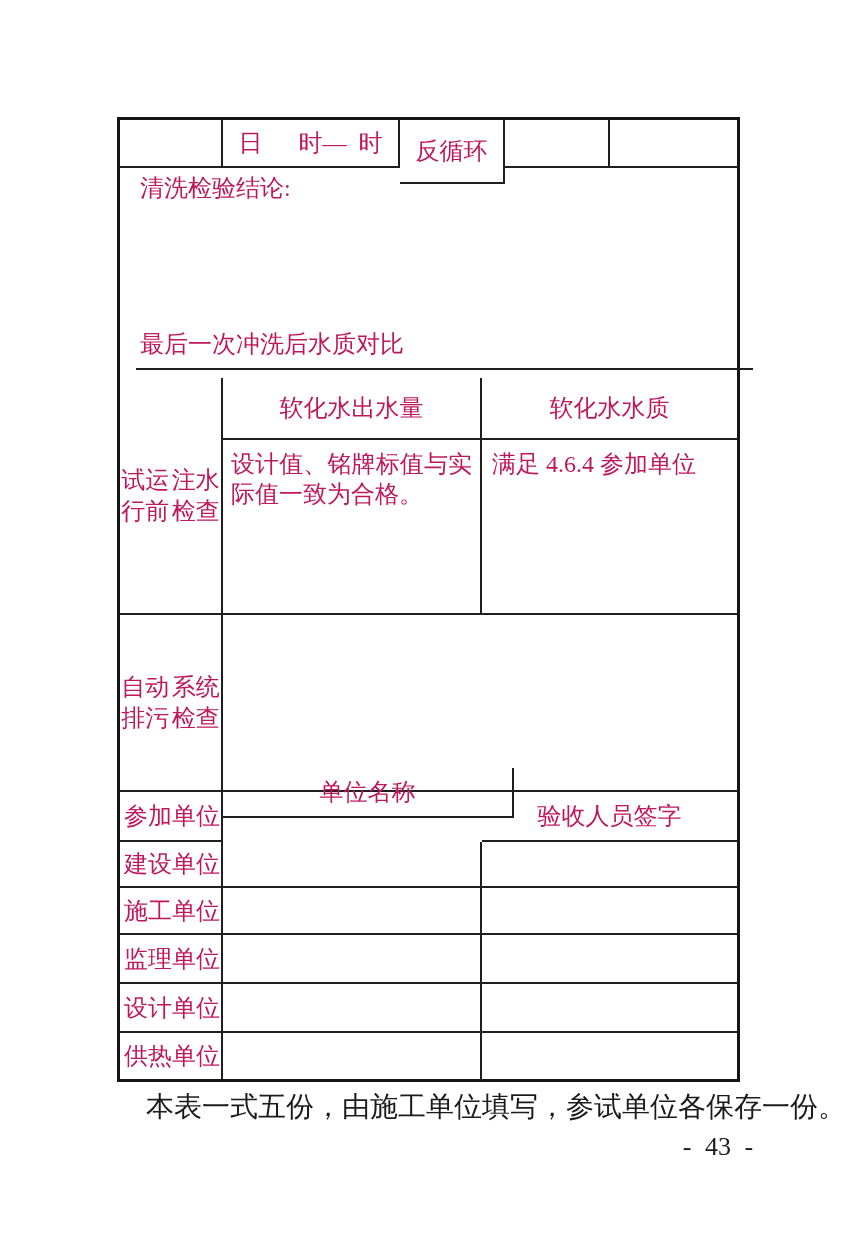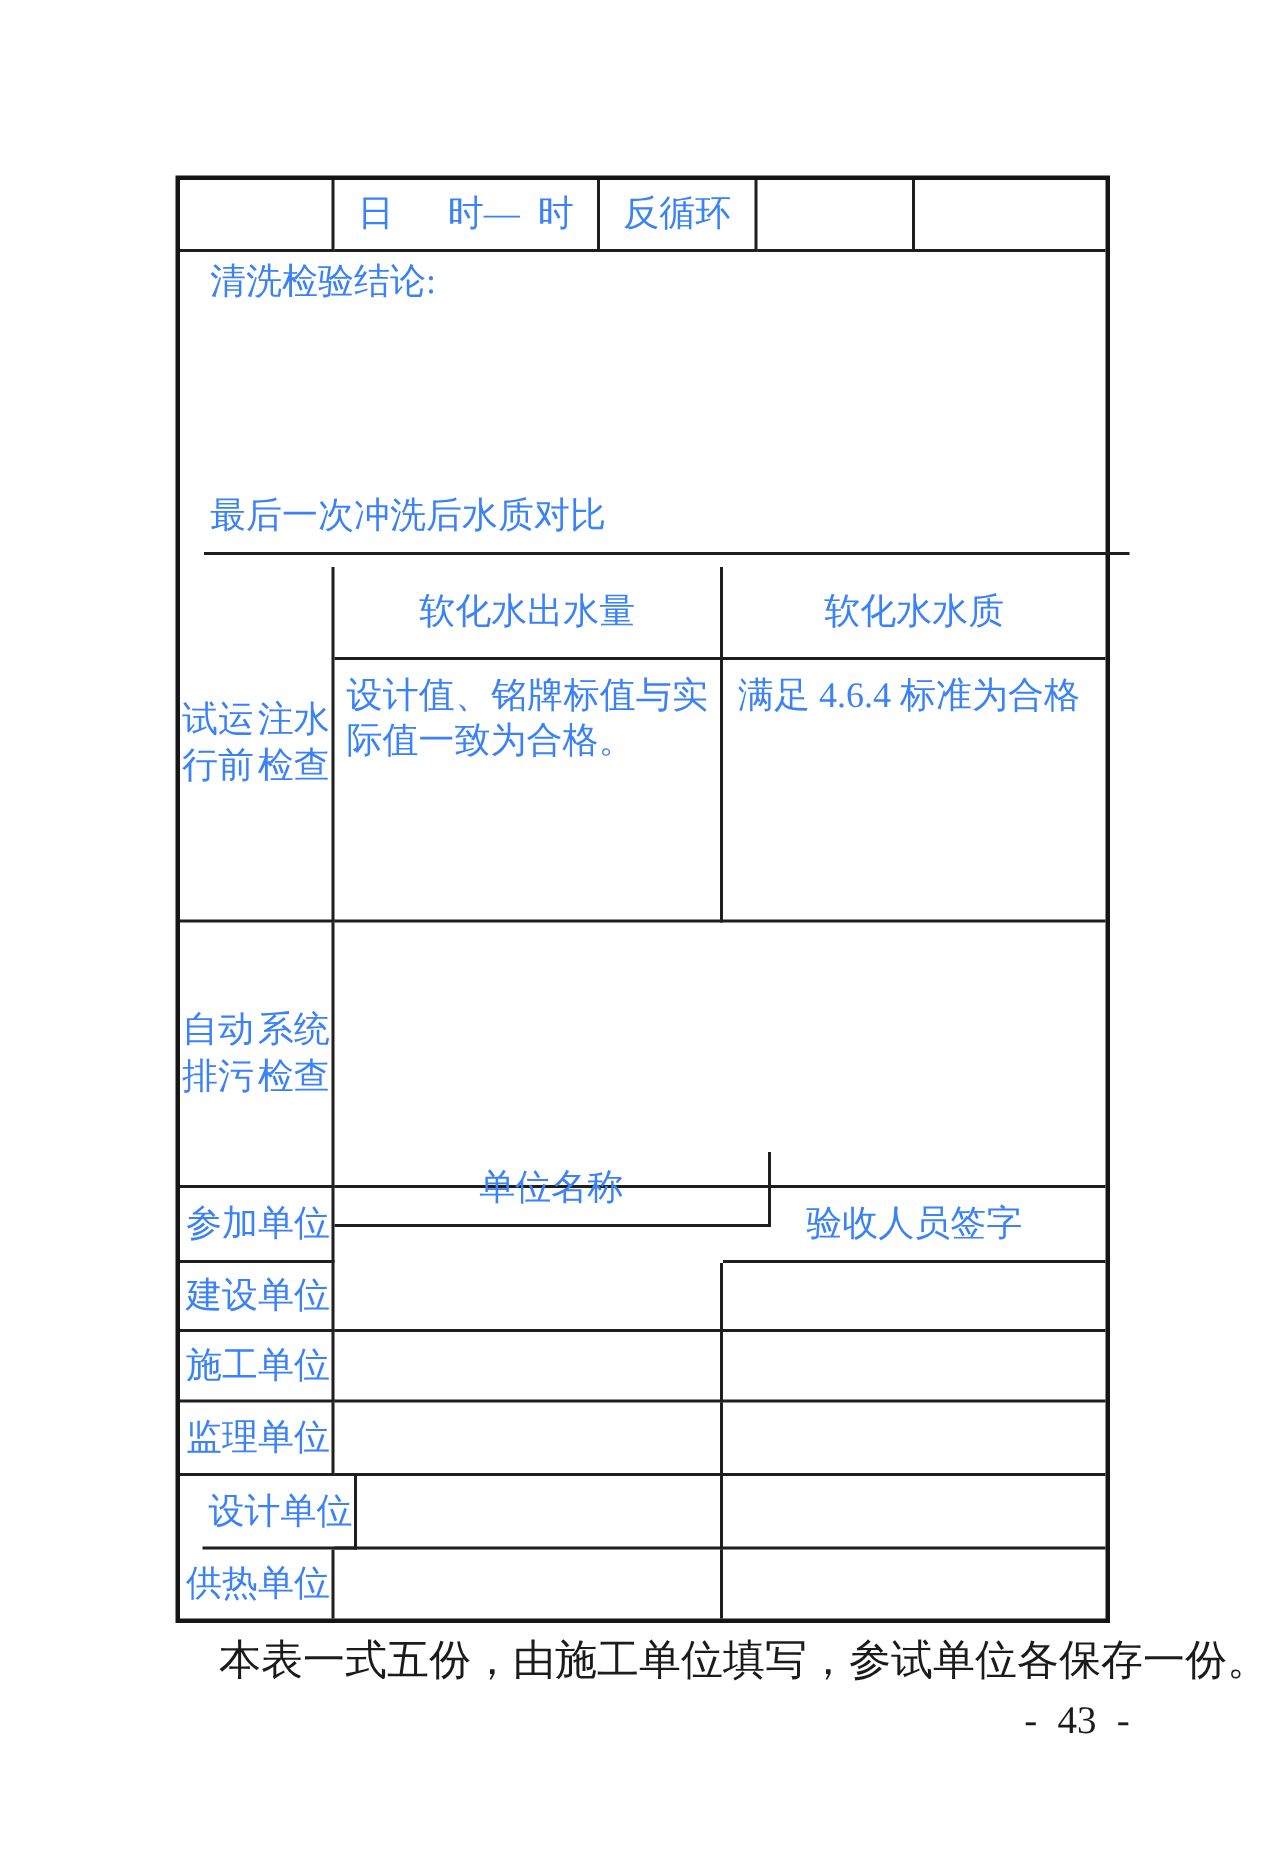--- a/index.html
+++ b/index.html
@@ -7,21 +7,21 @@
     position:relative; width:857px; height:1241px; background:#ffffff;
     font-family:"Liberation Serif","DejaVu Serif",serif;
     color:#1b1b1b; overflow:hidden;
   }
   .ftable {
     position:absolute; left:117px; top:117px; width:623px; height:965px;
     border:3px solid #151515; box-sizing:border-box;
   }
   .tcell {
     position:absolute; box-sizing:border-box; display:flex; align-items:center;
-    font-size:24px; line-height:30px; color:#3b82f6;
+    font-size:24px; line-height:30px; color:#be185d;
   }
   .br { border-right:2px solid #1f1f1f; }
   .bb { border-bottom:2px solid #1f1f1f; }
   .center { justify-content:center; text-align:center; }
   .leftpad { justify-content:flex-start; padding-left:4px; }
   .twolines { justify-content:center; text-align:center; line-height:31px; }
   .conclusion { flex-direction:column; align-items:stretch; justify-content:space-between;
     padding:5px 4px 9px 4px; }
   .criteria-l { display:block; padding:9px 8px 0 8px; text-align:justify;
     text-justify:inter-ideograph; }
@@ -31,37 +31,37 @@
     text-align:center; word-spacing:7px;margin-left:17px; }
 </style>
 </head>
 <body>
 
 <div class="page">
   <div class="ftable">
 
     <div class="tcell br bb" style="left:0; top:0; width:103px; height:48px;"></div>
     <div class="tcell br bb center" style="left:103px; top:0; width:177px; height:48px;">日　 时— 时</div>
-    <div class="tcell br bb center" style="left:280px; top:0; width:105px; height:48px;">反循环</div>
+    <div class="tcell br bb center" style="left:280px; top:0; width:105px; height:64px;">反循环</div>
     <div class="tcell br bb" style="left:385px; top:0; width:105px; height:48px;"></div>
     <div class="tcell bb" style="left:490px; top:0; width:127px; height:48px;"></div>
 
     <div class="tcell bb conclusion" style="left:16px; top:48px; width:617px; height:202px;">
       <div>清洗检验结论:</div>
       <div>最后一次冲洗后水质对比</div>
     </div>
 
     <div class="tcell br bb twolines" style="left:0; top:258px; width:103px; height:237px;">
       <div>试运行前</div>
       <div>注水检查</div>
     </div>
     <div class="tcell br bb center" style="left:103px; top:258px; width:259px; height:62px;">软化水出水量</div>
     <div class="tcell bb center" style="left:362px; top:258px; width:255px; height:62px;">软化水水质</div>
     <div class="tcell br bb criteria-l" style="left:103px; top:320px; width:259px; height:175px;">设计值、铭牌标值与实际值一致为合格。</div>
-    <div class="tcell bb criteria-r" style="left:362px; top:320px; width:255px; height:175px;">满足 4.6.4 标准为合格</div>
+    <div class="tcell bb criteria-r" style="left:362px; top:320px; width:255px; height:175px;">满足 4.6.4 参加单位</div>
 
     <div class="tcell br bb twolines" style="left:0; top:495px; width:103px; height:177px;">
       <div>自动排污</div>
       <div>系统检查</div>
     </div>
     <div class="tcell bb" style="left:103px; top:495px; width:514px; height:177px;"></div>
 
     <div class="tcell br bb leftpad" style="left:0; top:672px; width:103px; height:50px;">参加单位</div>
     <div class="tcell br bb center" style="left:103px; top:648px; width:291px; height:50px;text-align:center;">单位名称</div>
     <div class="tcell bb center" style="left:362px; top:672px; width:255px; height:50px;">验收人员签字</div>
@@ -71,21 +71,21 @@
     <div class="tcell bb" style="left:362px; top:722px; width:255px; height:46px;"></div>
 
     <div class="tcell br bb leftpad" style="left:0; top:768px; width:103px; height:47px;">施工单位</div>
     <div class="tcell br bb" style="left:103px; top:768px; width:259px; height:47px;"></div>
     <div class="tcell bb" style="left:362px; top:768px; width:255px; height:47px;"></div>
 
     <div class="tcell br bb leftpad" style="left:0; top:815px; width:103px; height:49px;">监理单位</div>
     <div class="tcell br bb" style="left:103px; top:815px; width:259px; height:49px;"></div>
     <div class="tcell bb" style="left:362px; top:815px; width:255px; height:49px;"></div>
 
-    <div class="tcell br bb leftpad" style="left:15px; top:864px; width:103px; height:49px;">设计单位</div>
+    <div class="tcell br bb leftpad" style="left:0; top:864px; width:103px; height:49px;">设计单位</div>
     <div class="tcell br bb" style="left:103px; top:864px; width:259px; height:49px;"></div>
     <div class="tcell bb" style="left:362px; top:864px; width:255px; height:49px;"></div>
 
     <div class="tcell br leftpad" style="left:0; top:913px; width:103px; height:46px;">供热单位</div>
     <div class="tcell br" style="left:103px; top:913px; width:259px; height:46px;"></div>
     <div class="tcell" style="left:362px; top:913px; width:255px; height:46px;"></div>
 
   </div>
 
   <div class="footer-note">本表一式五份，由施工单位填写，参试单位各保存一份。</div>

